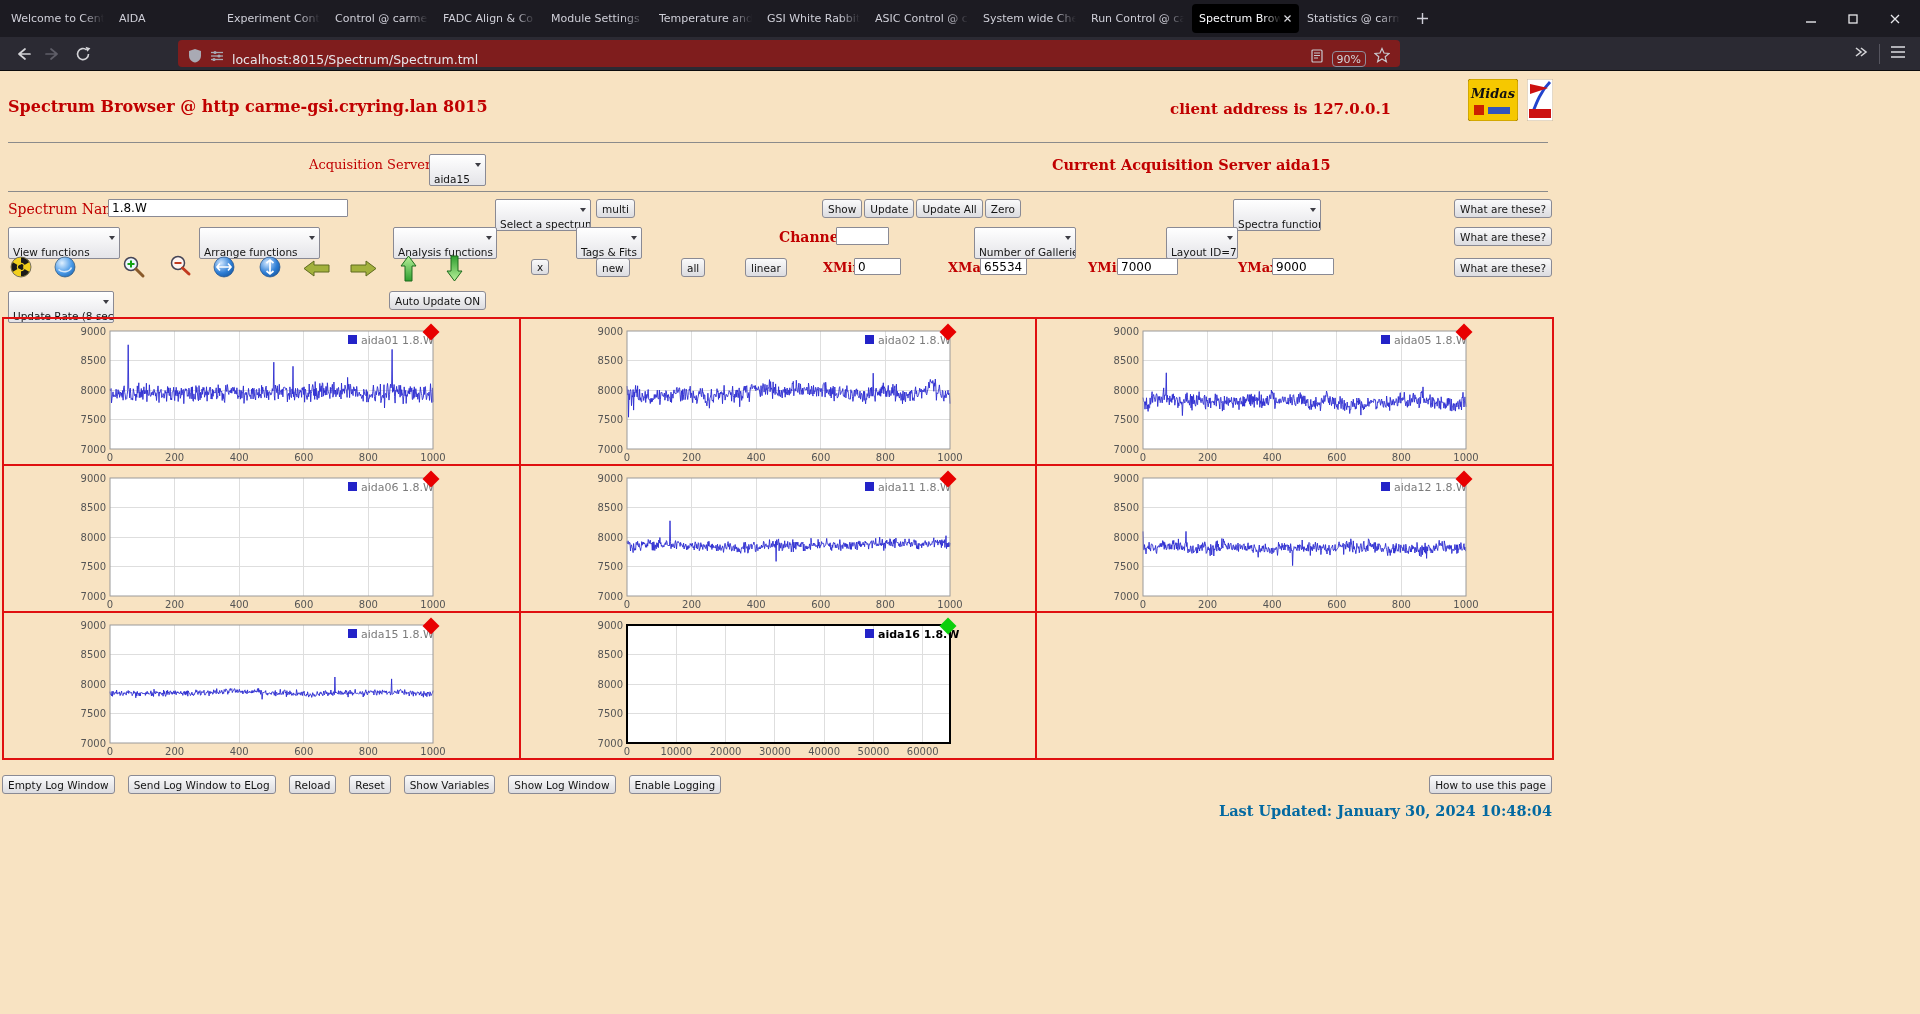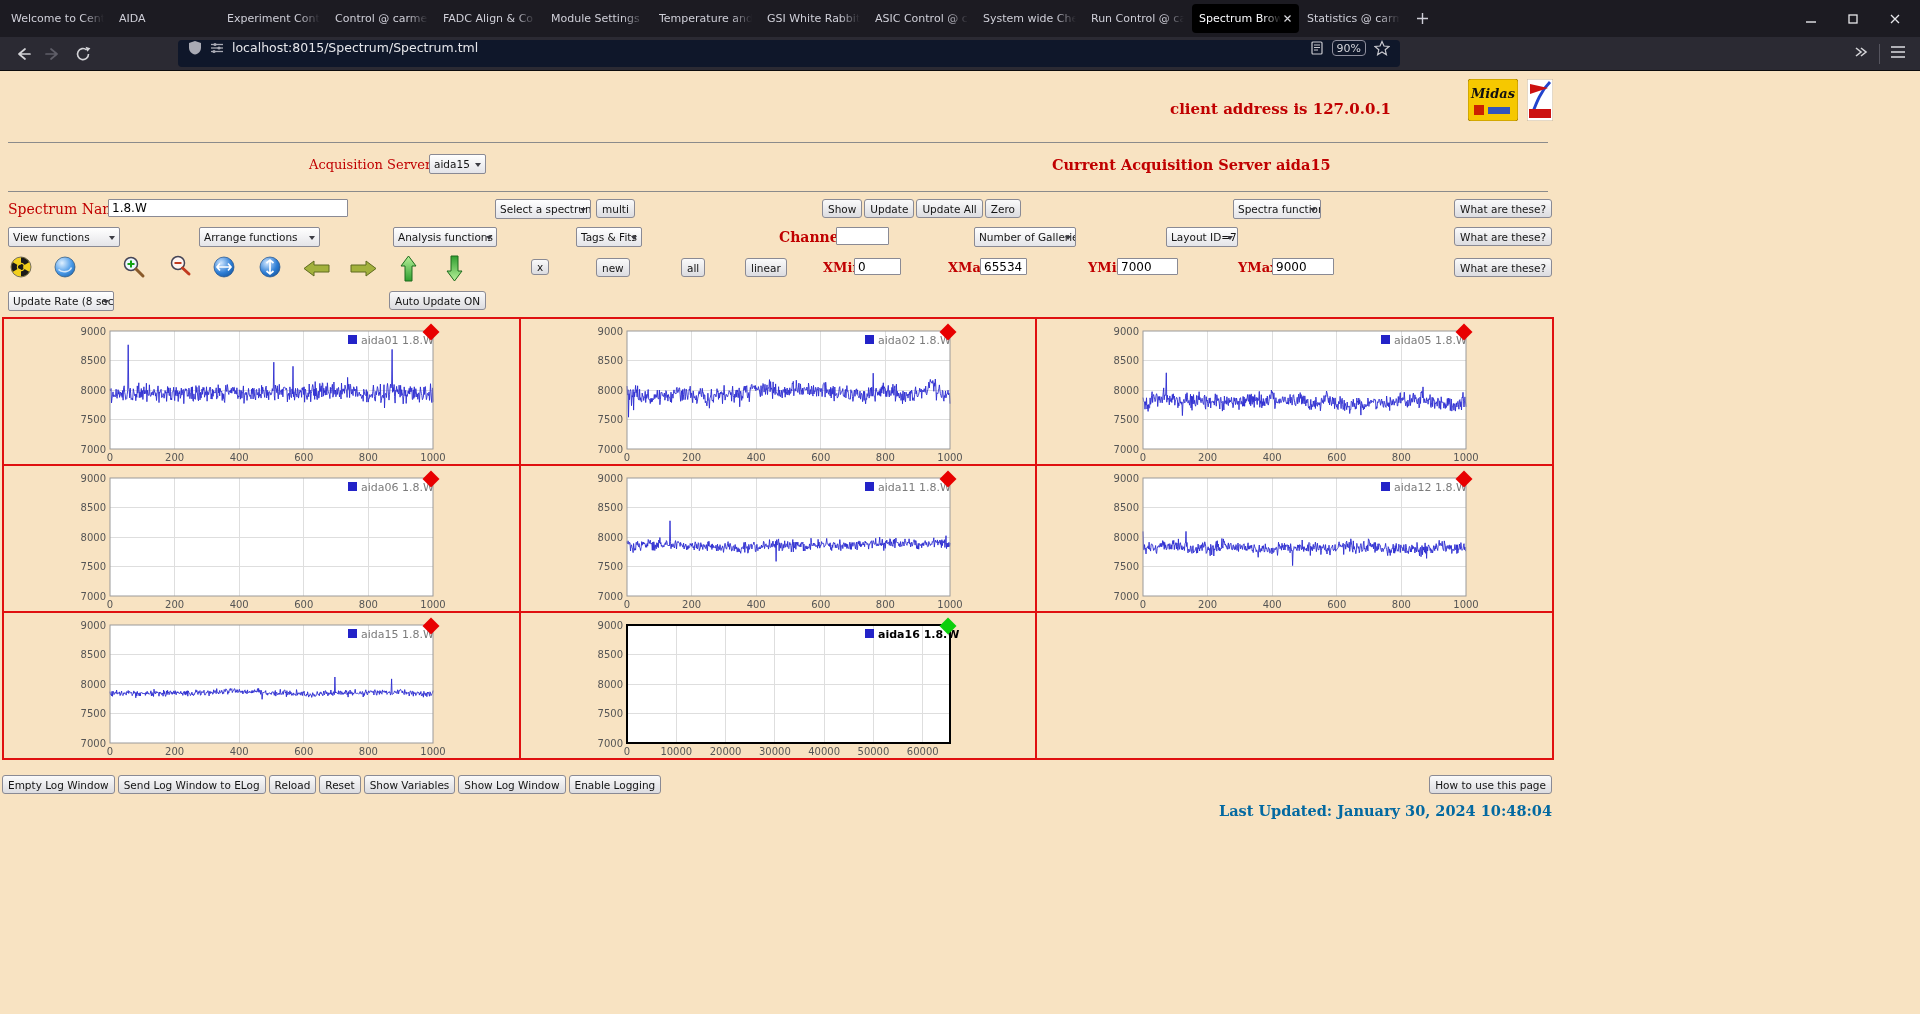--- a/index.html
+++ b/index.html
@@ -9,49 +9,49 @@
 .tabs{display:flex;align-items:center}
 .tab{display:flex;align-items:center;width:107px;height:29px;margin-right:1px;padding:0 7px;border-radius:4px;font-size:11px;color:#cfcfd8;overflow:hidden;white-space:nowrap;flex:0 0 auto}
 .tab.active{background:#000000;color:#fbfbfe}
 .tab-label{overflow:hidden;flex:1 1 auto;-webkit-mask-image:linear-gradient(90deg,#000 78%,transparent);mask-image:linear-gradient(90deg,#000 78%,transparent)}
 .tab-close{flex:0 0 auto;margin-left:2px;display:flex}
 .newtab{width:28px;height:28px;display:flex;align-items:center;justify-content:center;border-radius:4px}
 .wincontrols{margin-left:auto;display:flex}
 .winbtn{width:42px;height:37px;display:flex;align-items:center;justify-content:center}
 .navbar{height:34px;background:#2b2a33;display:flex;align-items:center;padding:0 10px;border-bottom:1px solid #0c0c0d}
 .navbtn{width:26px;height:26px;display:flex;align-items:center;justify-content:center;margin-right:4px;border-radius:3px}
-.urlbar{margin-left:78px;width:1222px;height:27px;background:#0f172a;border-radius:4px;display:flex;align-items:flex-start;padding:0 10px;gap:8px}
+.urlbar{margin-left:78px;width:1222px;height:27px;background:#7f1d1d;border-radius:4px;display:flex;align-items:flex-end;padding:0 10px;gap:8px}
 .url{font-size:12.5px;color:#e6e6ea;flex:0 0 auto}
 .uspacer{flex:1}
 .zoompill{font-size:11px;color:#d5d5da;border:1px solid #8f8f9d;border-radius:4px;padding:0 4px;height:16px;display:flex;align-items:center}
 .navright{display:flex;align-items:center;gap:10px;margin-left:auto;padding-right:4px}
 .navdiv{width:1px;height:20px;background:#55545e}
 
 .page{position:relative;width:1920px;height:943px;background:#f8e3c2}
 .content{position:absolute;left:0;top:0;width:1556px;height:943px}
 .hr{position:absolute;left:8px;width:1540px;border-top:1px solid #8b8b8b}
 .title{position:absolute;left:8px;top:26px;font:bold 16px "DejaVu Serif","Liberation Serif",serif;color:#c00000;white-space:nowrap}
 .client{position:absolute;left:1170px;top:29px;font:bold 15px "DejaVu Serif","Liberation Serif",serif;color:#c00000;white-space:nowrap}
 .logoM{position:absolute;left:1468px;top:8px}
 .logoT{position:absolute;left:1527px;top:8px}
 .rl{position:absolute;color:#c00000;font-family:"DejaVu Serif","Liberation Serif",serif;font-size:14px;white-space:nowrap}
 .rl13{font-size:13px}
 .b{font-weight:bold}
-.sel{position:absolute;height:20px;background:linear-gradient(#ffffff,#e4e4e8);border:1px solid #8a8a94;border-radius:2px;font-size:10.5px;color:#141414;display:flex;align-items:center;padding:0 15px 0 4px;white-space:nowrap;overflow:hidden}
+.sel{position:absolute;height:32px;background:linear-gradient(#ffffff,#e4e4e8);border:1px solid #8a8a94;border-radius:2px;font-size:10.5px;color:#141414;display:flex;align-items:flex-end;padding:0 15px 0 4px;white-space:nowrap;overflow:hidden}
 .sel::after{content:"";position:absolute;right:4px;top:8px;border:3.5px solid transparent;border-top:4.5px solid #3c3c43}
 .inp{position:absolute;height:18px;border:1px solid #8a8a94;border-radius:1px;background:#fff;font-size:12px;padding:0 3px;font-family:"DejaVu Sans",sans-serif;color:#000000}
 .btn{display:inline-flex;align-items:center;justify-content:center;height:19px;background:linear-gradient(#fafafa,#dcdce0);border:1px solid #8a8a94;border-radius:3px;font-size:10.5px;color:#141414;padding:0 5px;white-space:nowrap;font-family:"DejaVu Sans",sans-serif}
 .abs{position:absolute}
 .ctl{position:absolute;left:0;width:1556px;height:28px}
 .ic{position:absolute;display:flex}
 .btngroup{position:absolute;display:flex;gap:2px}
 .grid{position:absolute;top:246px;left:2px;width:1552px;border:1px solid #e01010;display:grid;grid-template-columns:repeat(3,1fr)}
 .cell{position:relative;height:147px;border:1px solid #e01010}
 .diamond{position:absolute;left:421px;top:7px;width:12px;height:12px;transform:rotate(45deg)}
-.footer{position:absolute;top:704px;left:2px;display:flex;gap:3px}
+.footer{position:absolute;top:704px;left:2px;display:flex;gap:13px}
 .updated{position:absolute;top:731px;right:4px;font:bold 14.5px "DejaVu Serif","Liberation Serif",serif;color:#0369a1}
 </style>
 </head>
 <body>
 
 <svg width="0" height="0" style="position:absolute">
     <defs>
 <radialGradient id="gorb" cx="0.35" cy="0.3" r="0.9">
         <stop offset="0" stop-color="#cfe6ff"></stop>
         <stop offset="0.55" stop-color="#2f7fd6"></stop>
@@ -200,20 +200,21 @@
               <line x1="1" y1="2" x2="15" y2="2"></line>
               <line x1="1" y1="7" x2="15" y2="7"></line>
               <line x1="1" y1="12" x2="15" y2="12"></line>
             </g>
           </svg></span>
     </div>
   </div>
 
   <div class="page">
     <div class="content">
+      <div class="title">Spectrum Browser @ http carme-gsi.cryring.lan 8015</div>
       <div class="client">client address is 127.0.0.1</div>
       <div class="logoM">
         <svg width="50" height="42">
             <rect width="50" height="42" rx="3" fill="#f6c800" stroke="#b08900"></rect>
             <text x="25" y="19" font-size="13" font-weight="bold" font-style="italic" text-anchor="middle" fill="#111" font-family="DejaVu Serif,serif">Midas</text>
             <rect x="6" y="26" width="10" height="10" fill="#cc2200"></rect>
             <rect x="20" y="28" width="22" height="7" fill="#3355bb"></rect>
           </svg>
       </div>
       <div class="logoT">

